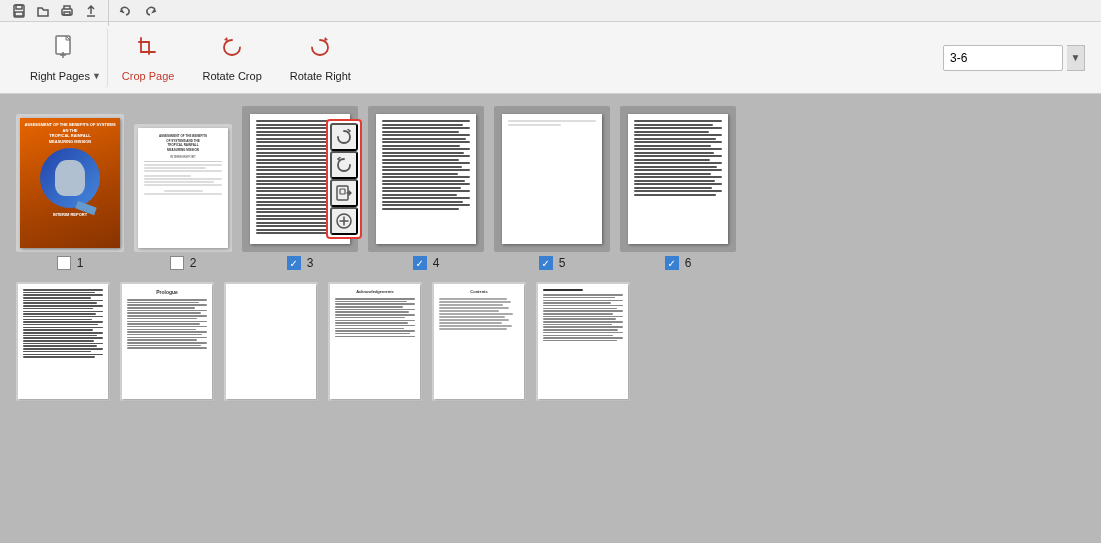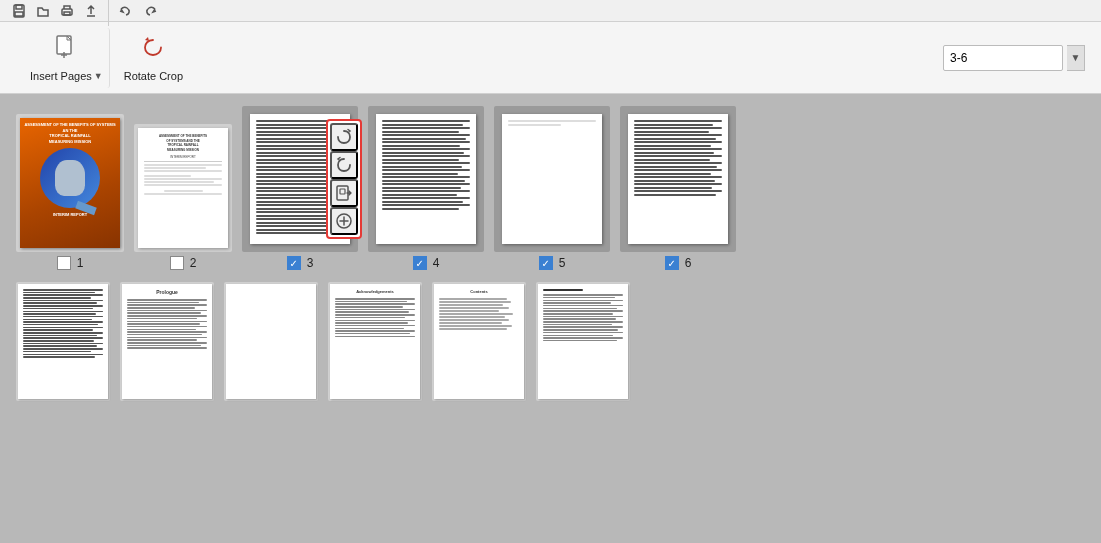--- a/index.html
+++ b/index.html
@@ -228,36 +228,54 @@
   <button class="tool-btn" style="border-right: 1px solid #ddd; padding-right:6px;">
     <div class="icon-wrap">
       <svg width="26" height="26" viewBox="0 0 26 26" fill="none">
         <rect x="4" y="2" width="14" height="18" rx="1" stroke="#777" stroke-width="1.5" fill="white"></rect>
         <path d="M14 2 L18 6 L14 6 Z" fill="#eee" stroke="#777" stroke-width="1"></path>
         <line x1="11" y1="18" x2="11" y2="24" stroke="#777" stroke-width="1.5"></line>
         <line x1="8" y1="21" x2="14" y2="21" stroke="#777" stroke-width="1.5"></line>
       </svg>
     </div>
     <div style="display:flex;align-items:center;gap:2px;">
-      <span class="label">Insert Pages</span>
+      <span class="label">Right Pages</span>
       <span style="font-size:9px;color:#555;">▼</span>
     </div>
   </button>
 
+  <button class="tool-btn active-tool">
+    <div class="icon-wrap">
+      <svg width="26" height="26" viewBox="0 0 26 26" fill="none">
+        <path d="M6 4 L6 18 L20 18" stroke="#c0392b" stroke-width="1.8" stroke-linecap="round"></path>
+        <path d="M4 8 L14 8 L14 20" stroke="#c0392b" stroke-width="1.8" stroke-linecap="round"></path>
+      </svg>
+    </div>
+    <span class="label">Crop Page</span>
+  </button>
 
   <button class="tool-btn">
     <div class="icon-wrap">
       <svg width="26" height="26" viewBox="0 0 26 26" fill="none">
         <path d="M13 6 C8 6 5 9.5 5 13.5 C5 18 8.5 21 13 21 C17.5 21 21 18 21 13.5" stroke="#c0392b" stroke-width="1.8" stroke-linecap="round" fill="none"></path>
         <path d="M8 3 L5 6 L9 7" fill="#c0392b"></path>
       </svg>
     </div>
     <span class="label">Rotate Crop</span>
   </button>
 
+  <button class="tool-btn">
+    <div class="icon-wrap">
+      <svg width="26" height="26" viewBox="0 0 26 26" fill="none">
+        <path d="M13 6 C18 6 21 9.5 21 13.5 C21 18 17.5 21 13 21 C8.5 21 5 18 5 13.5" stroke="#c0392b" stroke-width="1.8" stroke-linecap="round" fill="none"></path>
+        <path d="M18 3 L21 6 L17 7" fill="#c0392b"></path>
+      </svg>
+    </div>
+    <span class="label">Rotate Right</span>
+  </button>
 
   <div class="toolbar-spacer"></div>
 
   <div class="page-range-wrap">
     <input class="page-range-input" type="text" value="3-6" style="">
     <div class="dropdown-arrow">▼</div>
   </div>
 </div>
 
 <div class="main-content">

